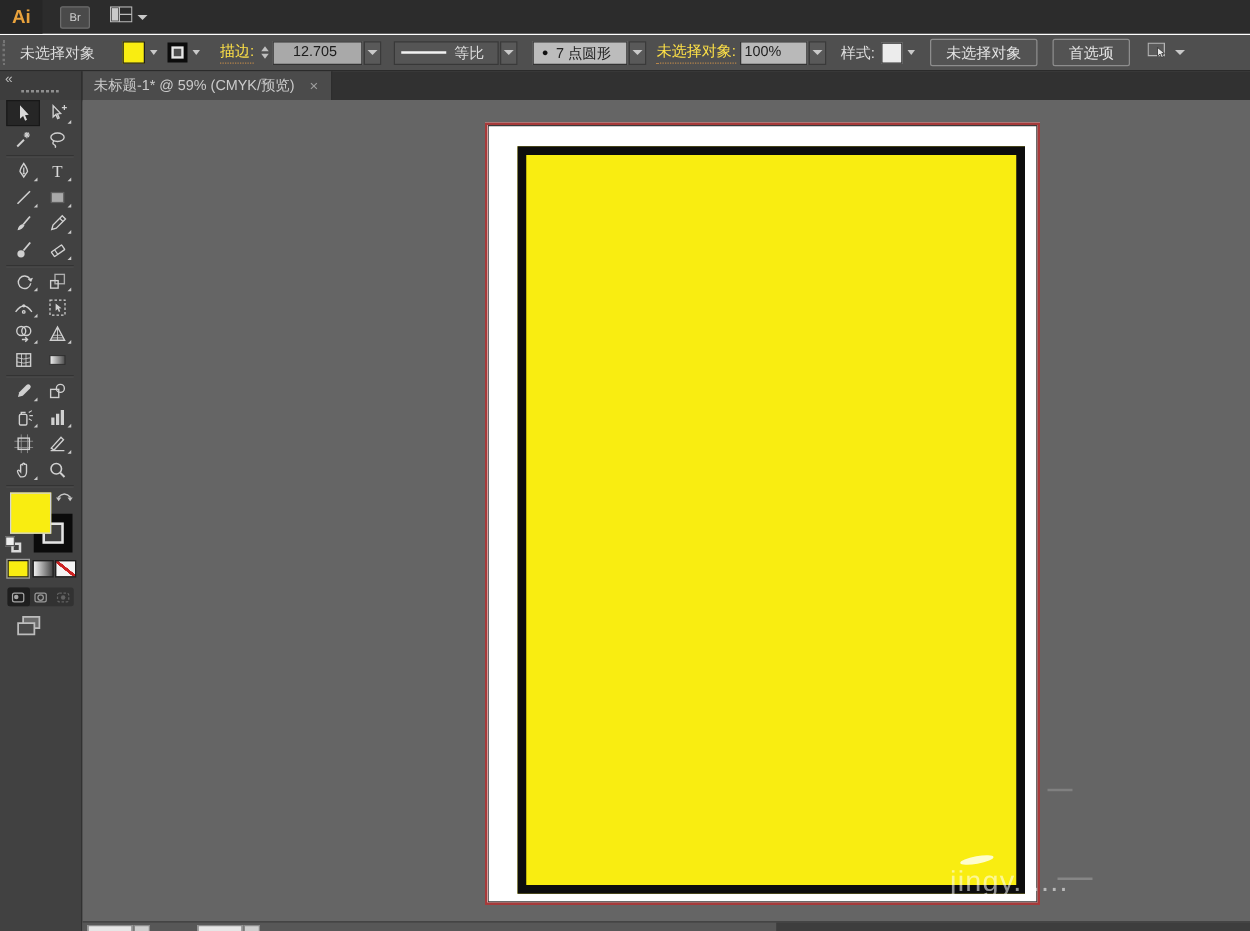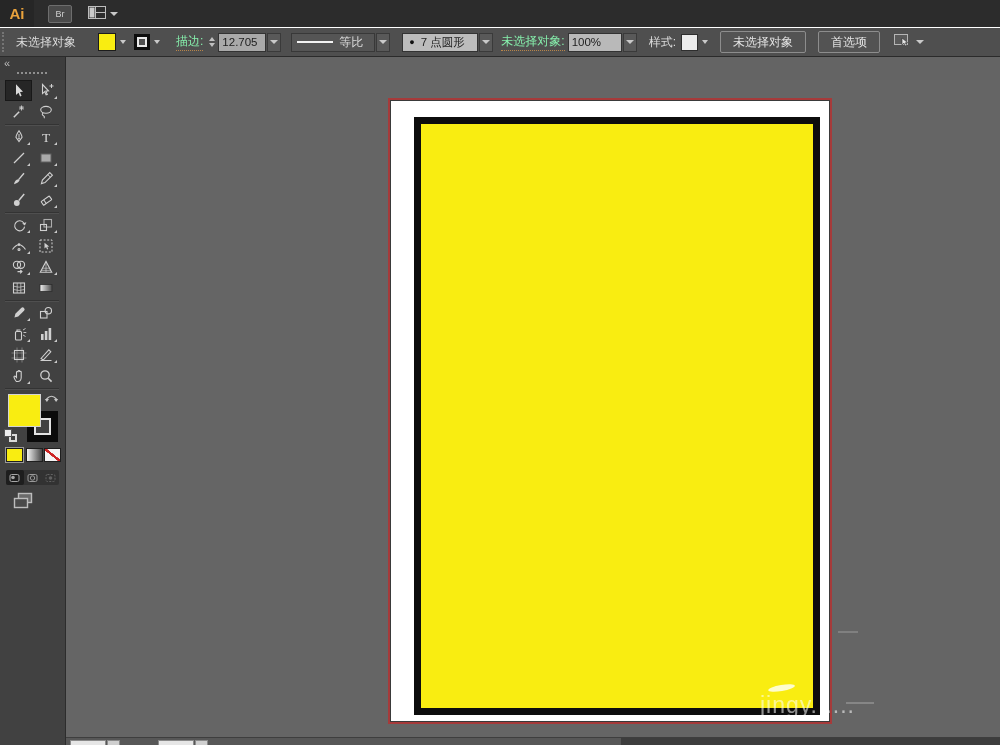--- a/index.html
+++ b/index.html
@@ -23,26 +23,26 @@
   .controlbar{position:absolute;top:28px;left:0;right:0;height:28px;background:#4f4f4f;
               border-bottom:1px solid #2b2b2b;display:flex;align-items:center;font-size:12px;color:#dcdcdc;}
   .cb-grip{width:3px;height:20px;border-left:2px dotted #757575;margin:0 5px 0 2px;}
   .nosel{margin:0 10px 0 4px;width:72px;}
   .swatch-wrap{display:flex;align-items:center;margin-right:8px;}
   .fill-swatch{width:16px;height:16px;border:1px solid #1c1c1c;}
   .stroke-swatch{width:16px;height:16px;background:#4f4f4f;border:3px solid #0c0c0c;
                  box-shadow:inset 0 0 0 2px #e8e8e8;box-sizing:border-box;}
   .dd-arrow{width:0;height:0;border-left:3.5px solid transparent;border-right:3.5px solid transparent;
             border-top:4px solid #c9c9c9;margin-left:4px;}
-  .link-label{color:#86efac;border-bottom:1px dotted #b8854a;margin:0 3px 0 8px;}
+  .link-label{color:#fde047;border-bottom:1px dotted #b8854a;margin:0 3px 0 8px;}
   .stepper{display:flex;flex-direction:column;gap:2px;margin:0 3px;}
   .st-up{width:0;height:0;border-left:3.5px solid transparent;border-right:3.5px solid transparent;border-bottom:4px solid #c0c0c0;}
   .st-dn{width:0;height:0;border-left:3.5px solid transparent;border-right:3.5px solid transparent;border-top:4px solid #c0c0c0;}
   .num-input{width:40px;height:17px;background:#a9a9a9;border:1px solid #333;color:#1d1d1d;
-             font-size:11.5px;padding:0 3px;font-family:inherit;}
+             font-size:11.5px;padding:0 15px;font-family:inherit;}
   .dd-btn{width:14px;height:19px;background:#595959;border:1px solid #3a3a3a;display:flex;
           align-items:center;justify-content:center;margin-left:1px;box-sizing:border-box;}
   .profile-box{width:84px;height:19px;background:#555;border:1px solid #383838;display:flex;
                align-items:center;padding:0 5px;gap:6px;margin-left:10px;box-sizing:border-box;}
   .profile-line{width:36px;height:2px;background:#f2f2f2;}
   .brush-box{width:76px;height:19px;background:#bcbcbc;border:1px solid #333;color:#222;display:flex;
              align-items:center;gap:6px;padding:0 6px;font-size:11.5px;margin-left:12px;box-sizing:border-box;}
   .brush-dot{font-size:9px;color:#111;}
   .opacity-input{width:46px;height:17px;background:#b9b9b9;border:1px solid #333;color:#1d1d1d;
                  font-size:11.5px;padding:0 3px;font-family:inherit;}
@@ -193,20 +193,26 @@
       <span>
         <svg width="17" height="13" viewBox="0 0 17 13">
             <rect x="0.5" y="0.5" width="13" height="10" fill="#5a5a5a" stroke="#b5b5b5"></rect>
             <path d="M8 4 L8 11 L10 9.2 L11.2 12 L12.6 11.4 L11.4 8.8 L13.6 8.6 Z" fill="#e6e6e6" stroke="#2a2a2a" stroke-width="0.6"></path>
           </svg>
       </span>
       <span class="caret"></span>
     </div>
   </div>
 
+  <div class="tabbar">
+    <div class="doc-tab">
+      <span>未标题-1* @ 59% (CMYK/预览)</span>
+      <span class="tab-close">×</span>
+    </div>
+  </div>
   <div class="dock-header">
     <span class="collapse">«</span>
     <span class="grip-dots"></span>
   </div>
 
   <div class="toolbar">
     <div class="tools" id="tools-grid">
         <div class="tool active">
           <span class="ticon">
             <svg width="16" height="16" viewBox="0 0 16 16">

